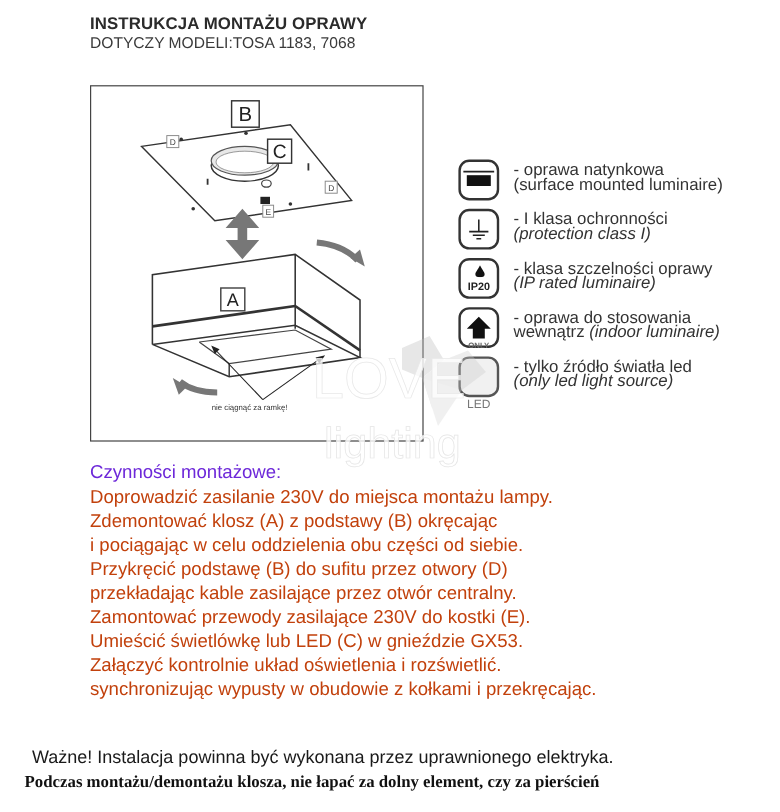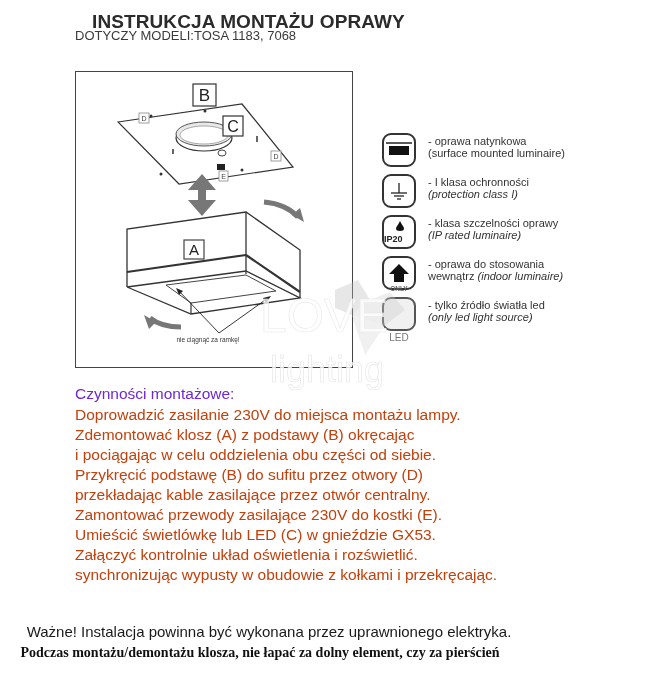--- a/index.html
+++ b/index.html
@@ -1,27 +1,27 @@
 <!DOCTYPE html>
 <html><head>
 <meta charset="utf-8">
 <style>
   html, body { margin:0; padding:0; }
   body { width:650px; height:677px; background:#ffffff; position:relative; overflow:hidden;
          font-family:"Liberation Sans", sans-serif; color:#222; }
-  .title { position:absolute; left:92px; top:11px; font-size:19px; font-weight:bold; color:#2b2b2b; letter-spacing:0.1px; }
+  .title { position:absolute; left:75px; top:11px; font-size:14px; font-weight:bold; color:#2b2b2b; letter-spacing:0.1px; }
   .subtitle { position:absolute; left:75px; top:28px; font-size:13px; color:#3a3a3a; }
   .frame { position:absolute; left:75px; top:71px; width:278px; height:297px; border:1.5px solid #444; box-sizing:border-box; background:#fff; }
   .frame svg { position:absolute; left:0; top:0; }
   .icons { position:absolute; left:382px; top:133px; width:240px; }
   .icon-row { position:absolute; left:0; height:40px; width:240px; }
   .icon-box { position:absolute; left:0; top:0; width:34px; height:34px; border:2px solid #333; border-radius:9px; box-sizing:border-box; background:#fff; display:flex; align-items:center; justify-content:center; }
-  .icon-text { position:absolute; left:46px; top:2px; font-size:11px; line-height:12px; color:#333; white-space:nowrap; }
+  .icon-text { position:absolute; left:46px; top:2px; font-size:14px; line-height:12px; color:#333; white-space:nowrap; }
   .icon-text i { font-style:italic; }
-  .ip20 { font-size:9px; font-weight:bold; color:#222; position:absolute; bottom:3px; left:0; right:0; }
+  .ip20 { font-size:9px; font-weight:bold; color:#222; position:absolute; bottom:3px; left:0; right:0; text-align:center; }
   .only-led { font-size:6.5px; font-weight:bold; color:#666; line-height:7px; text-align:center; }
   .only-led .led { font-size:10px; color:#777; line-height:11px; font-weight:normal;margin-top:40px; }
   .section-head { position:absolute; left:75px; top:385px; font-size:15.5px; color:#6d28d9; }
   .steps { position:absolute; left:75px; top:405px; font-size:15.5px; line-height:20px; color:#c2410c; }
   .steps div { white-space:nowrap; }
   .warning { position:absolute; left:0; width:538px; top:623px; text-align:center; font-size:15px; color:#1a1a1a; }
   .warning2 { position:absolute; left:0; width:520px; top:645px; text-align:center; font-family:"Liberation Serif", serif; font-size:14px; font-weight:bold; color:#111; }
   .watermark { position:absolute; left:240px; top:270px; width:200px; height:120px; pointer-events:none; }
 </style>
 </head>

